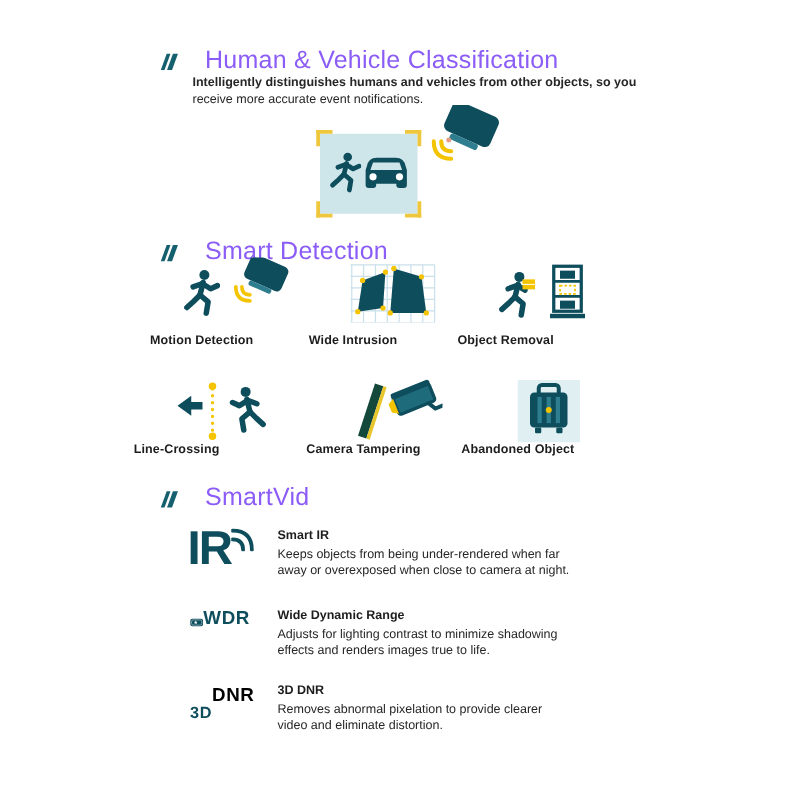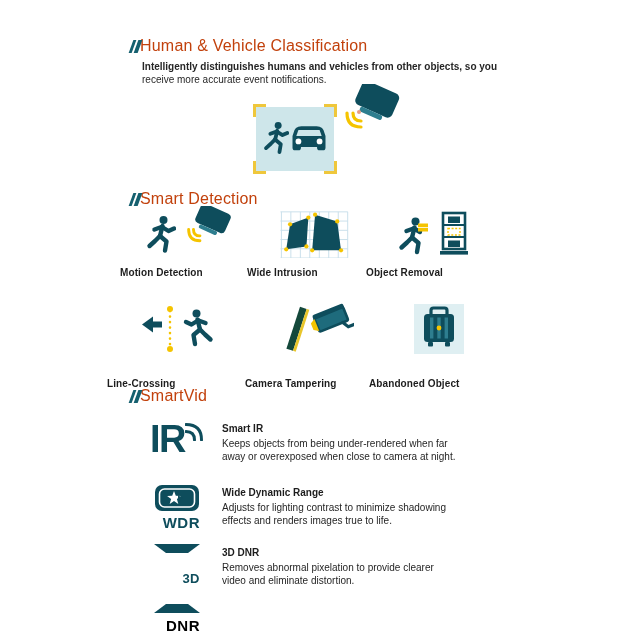--- a/index.html
+++ b/index.html
@@ -4,22 +4,22 @@
 <style>
   html,body{margin:0;padding:0}
   body{
     width:640px;height:640px;position:relative;overflow:hidden;
     background:#ffffff;color:#1d1d1d;
     font-family:"Liberation Sans", sans-serif;
   }
   .abs{position:absolute}
 
   
-  .sec-h{position:absolute;display:flex;align-items:center;gap:0;
-    font-size:16px;color:#c2410c;letter-spacing:.2px;white-space:nowrap}
+  .sec-h{position:absolute;display:flex;align-items:center;gap:24px;
+    font-size:20px;color:#8b5cf6;letter-spacing:.2px;white-space:nowrap}
   .slashes{display:inline-flex;gap:2px;transform:skewX(-20deg);height:13px;margin-top:1px}
   .slashes i{display:block;background:#15606F}
   .slashes .s1{width:2.5px}
   .slashes .s2{width:4.5px}
 
   
   .desc{position:absolute;font-size:10px;line-height:13px;color:#262626;white-space:nowrap}
   .desc .b{font-weight:bold}
 
   
@@ -30,45 +30,45 @@
   .corner.bl{left:-3px;bottom:-3px;border-right:none;border-top:none}
   .corner.br{right:-3px;bottom:-3px;border-left:none;border-top:none}
 
   
   .cell{position:absolute;width:140px;display:flex;flex-direction:column;align-items:flex-start}
   .iconbox{position:relative;width:140px;display:flex;align-items:flex-end;justify-content:center}
   .row1 .iconbox{height:48px}
   .row2 .iconbox{height:52px}
   .lbl{font-size:10px;font-weight:bold;color:#1d1d1d;letter-spacing:.1px;white-space:nowrap}
   .row1 .lbl{margin-top:9px}
-  .row2 .lbl{margin-top:24px}
+  .row2 .lbl{margin-top:0}
 
   
   .sv-title{position:absolute;left:222px;font-size:10px;font-weight:bold;color:#1d1d1d;white-space:nowrap}
   .sv-desc{position:absolute;left:222px;font-size:10px;line-height:13px;color:#262626;white-space:nowrap}
   .sv-desc .b{font-weight:normal}
   .ir-logo{position:absolute;left:150px;top:419px;display:flex;align-items:flex-start}
   .ir-text{font-size:38px;font-weight:bold;color:#0E4D5C;line-height:40px;letter-spacing:-1.5px}
-  .sv-col{position:absolute;display:flex;flex-direction:column;align-items:flex-end}
+  .sv-col{position:absolute;display:flex;flex-direction:row;align-items:flex-start}
   .wdr-text{font-size:15px;font-weight:bold;color:#0E4D5C;letter-spacing:.5px;margin-top:2px}
   .d3-text{font-size:13px;font-weight:bold;color:#0E4D5C;letter-spacing:.5px;line-height:13px;margin:19px 0}
   .dnr-text{font-size:15px;font-weight:bold;color:#000000;letter-spacing:.5px;margin-top:4px}
 </style>
 </head>
 <body>
 
 <div class="sec-h" style="left:131px;top:37px">
   <span class="slashes">
       <i class="s1"></i>
       <i class="s2"></i>
     </span>
   <span>Human &amp; Vehicle Classification</span>
 </div>
 
-<div class="desc" style="left:142px;top:60px">
+<div class="desc" style="left:154px;top:60px">
   <span class="b">Intelligently distinguishes humans and vehicles from other objects, so you</span><br>
   <span>receive more accurate event notifications.</span>
 </div>
 
 <div class="hero-square">
   <span class="corner tl"></span>
   <span class="corner tr"></span>
   <span class="corner bl"></span>
   <span class="corner br"></span>
 

